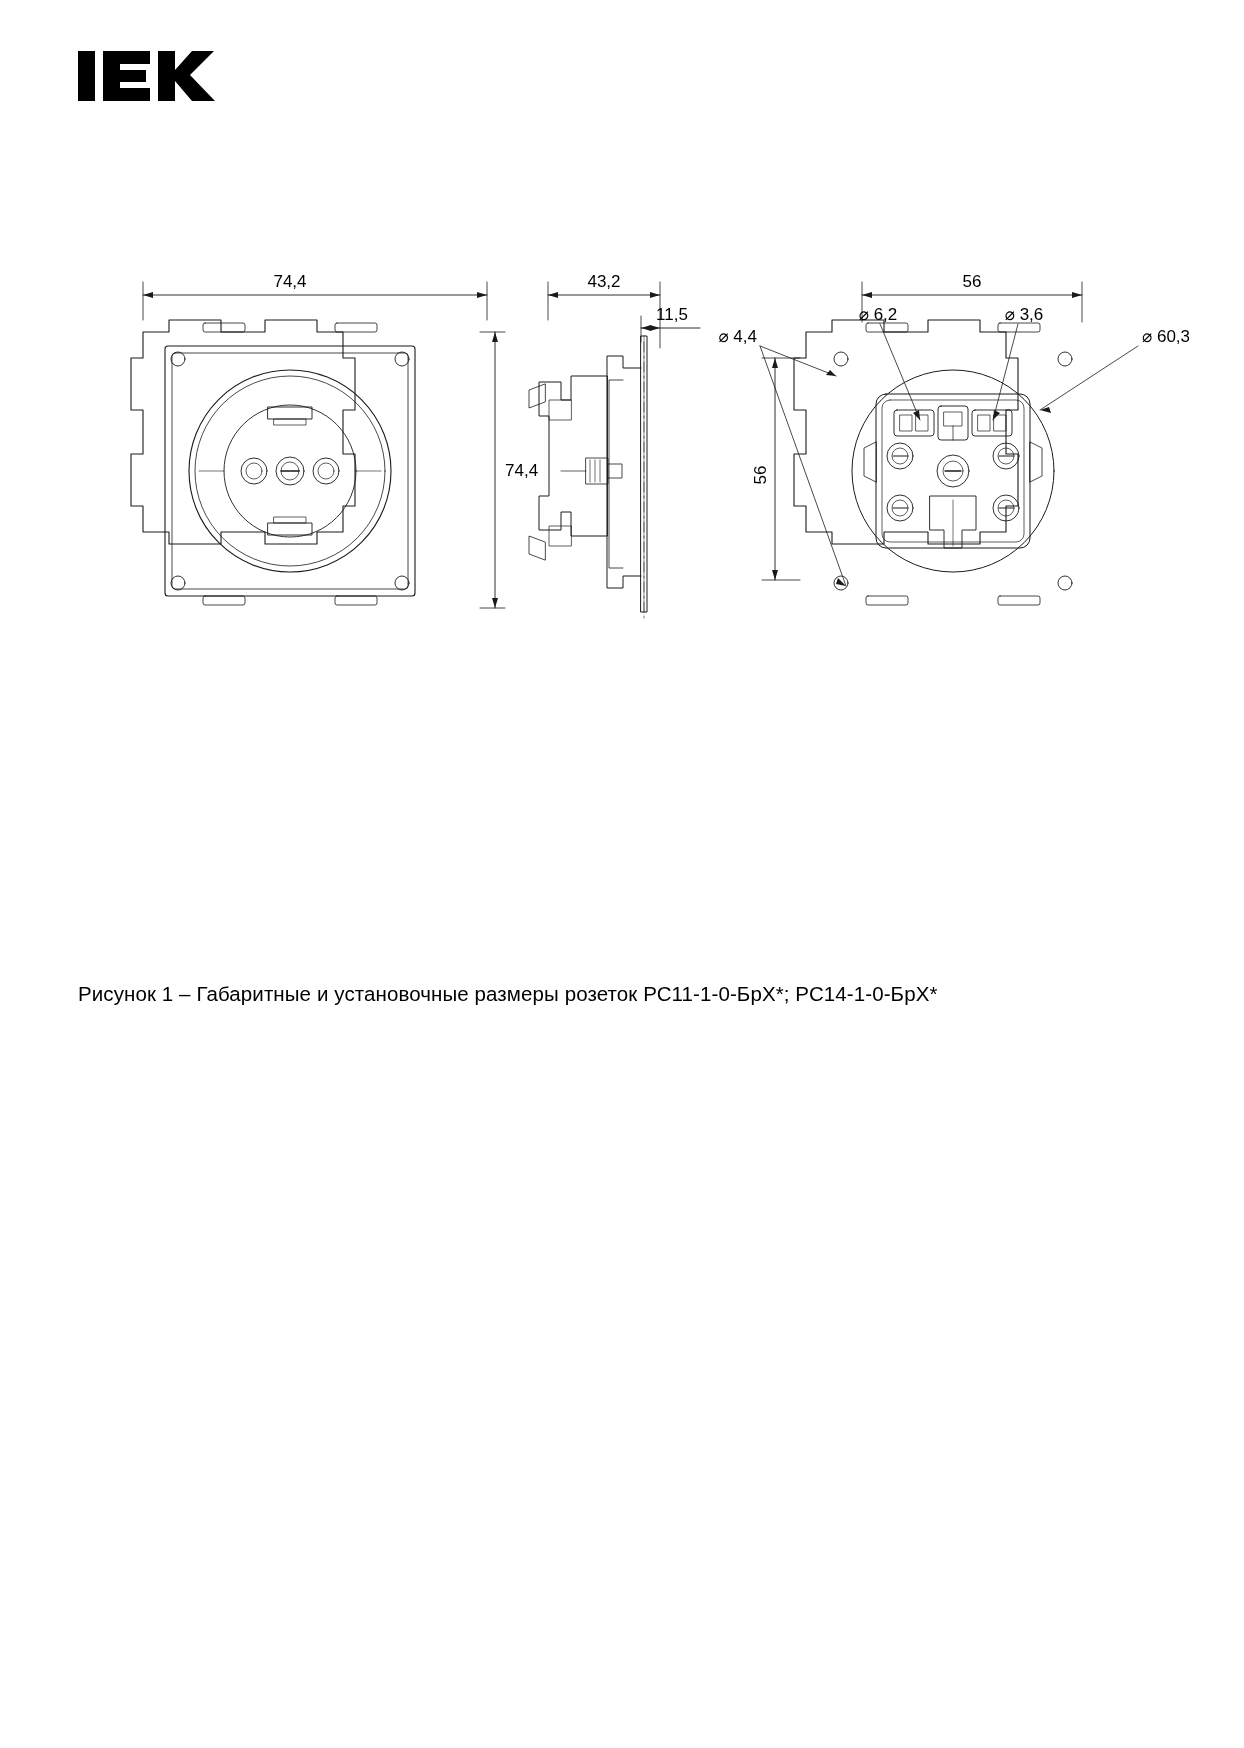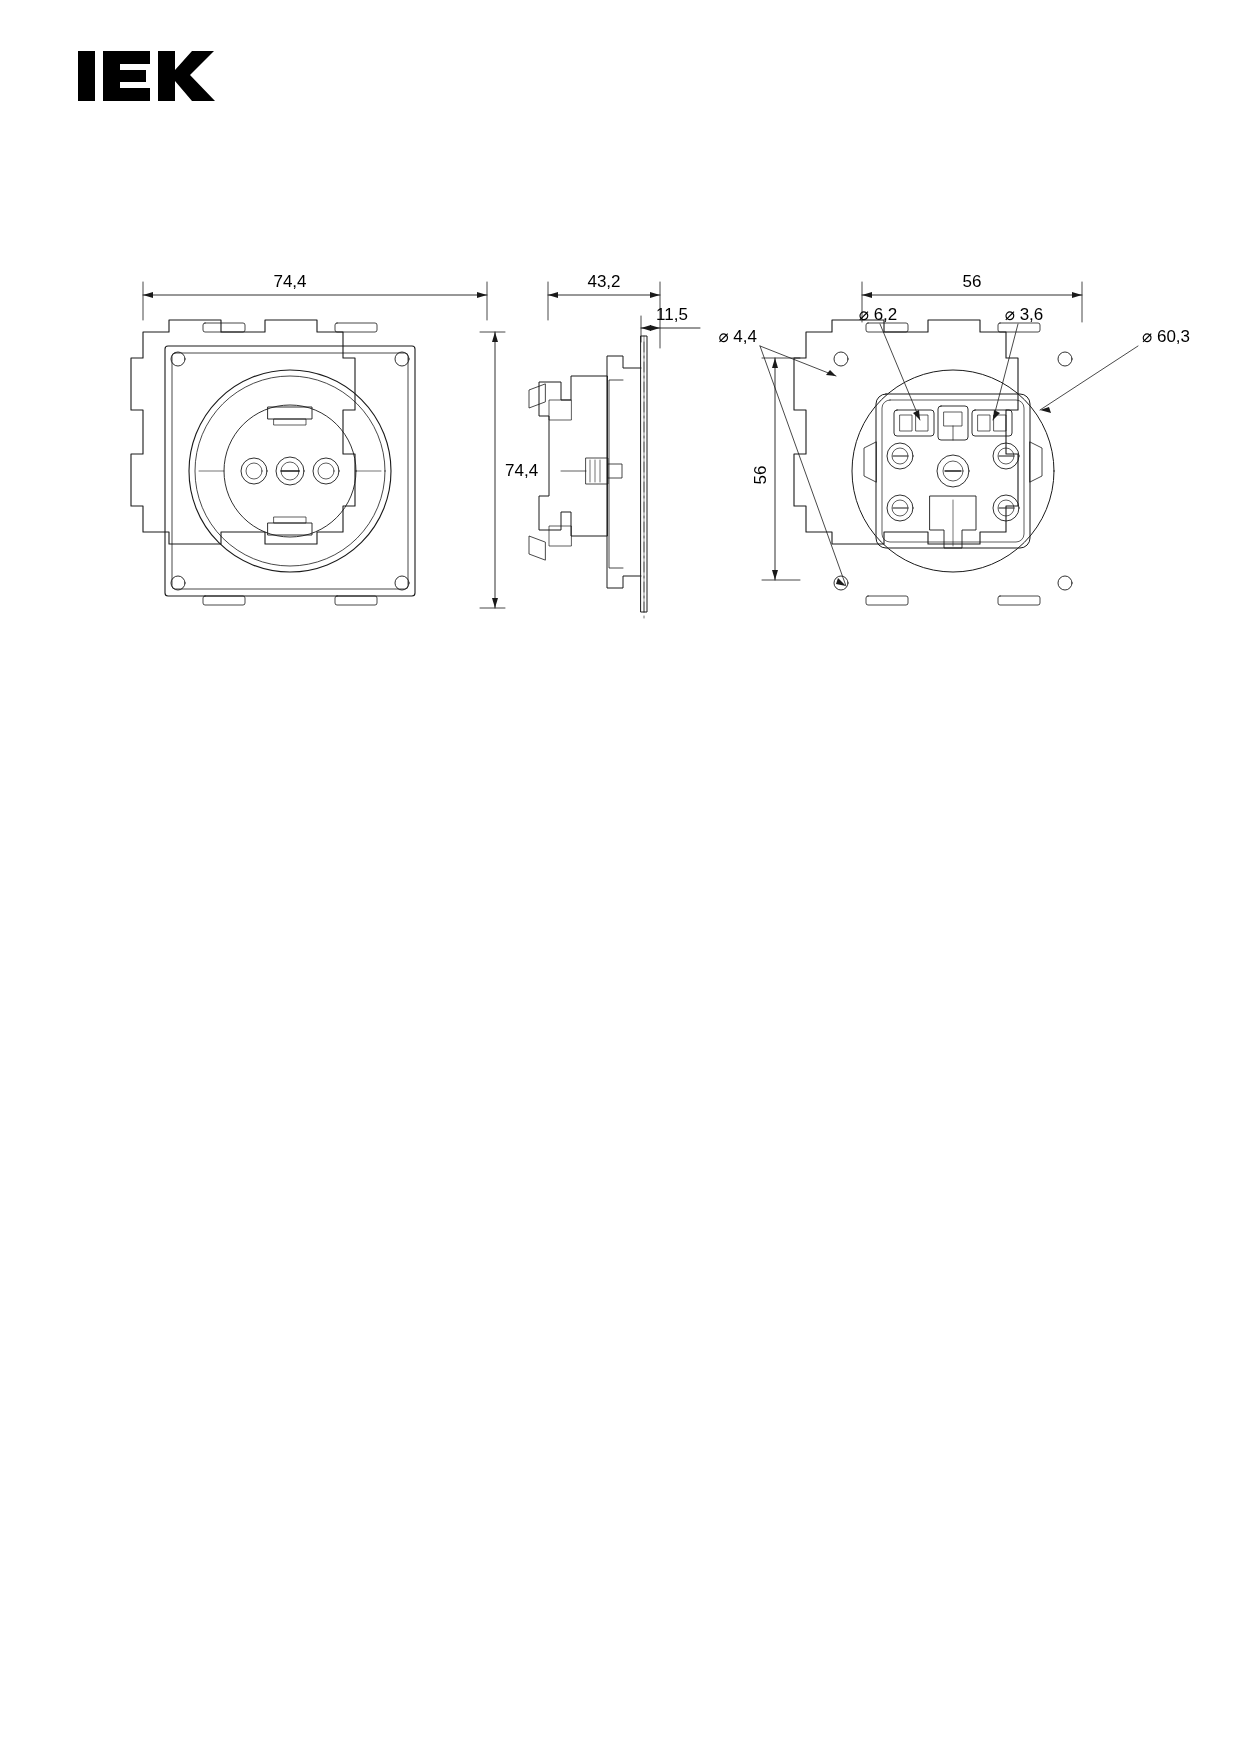--- a/index.html
+++ b/index.html
@@ -257,14 +257,15 @@
 
           <line x1="1138" y1="96" x2="1040" y2="160" stroke-width="0.8"></line>
           <path d="M1040 160 l9 -3 l2 6 z" fill="#1a1a1a" stroke="none"></path>
           <text x="1142" y="92" font-family="Liberation Sans, sans-serif" font-size="17" fill="#000" text-anchor="start" stroke="none">⌀ 60,3</text>
         </g>
 
       </g>
     </svg>
   </div>
 
+  <div class="caption">Рисунок 1 – Габаритные и установочные размеры розеток РС11-1-0-БрХ*; РС14-1-0-БрХ*</div>
 
 </div>
 
 </body></html>

